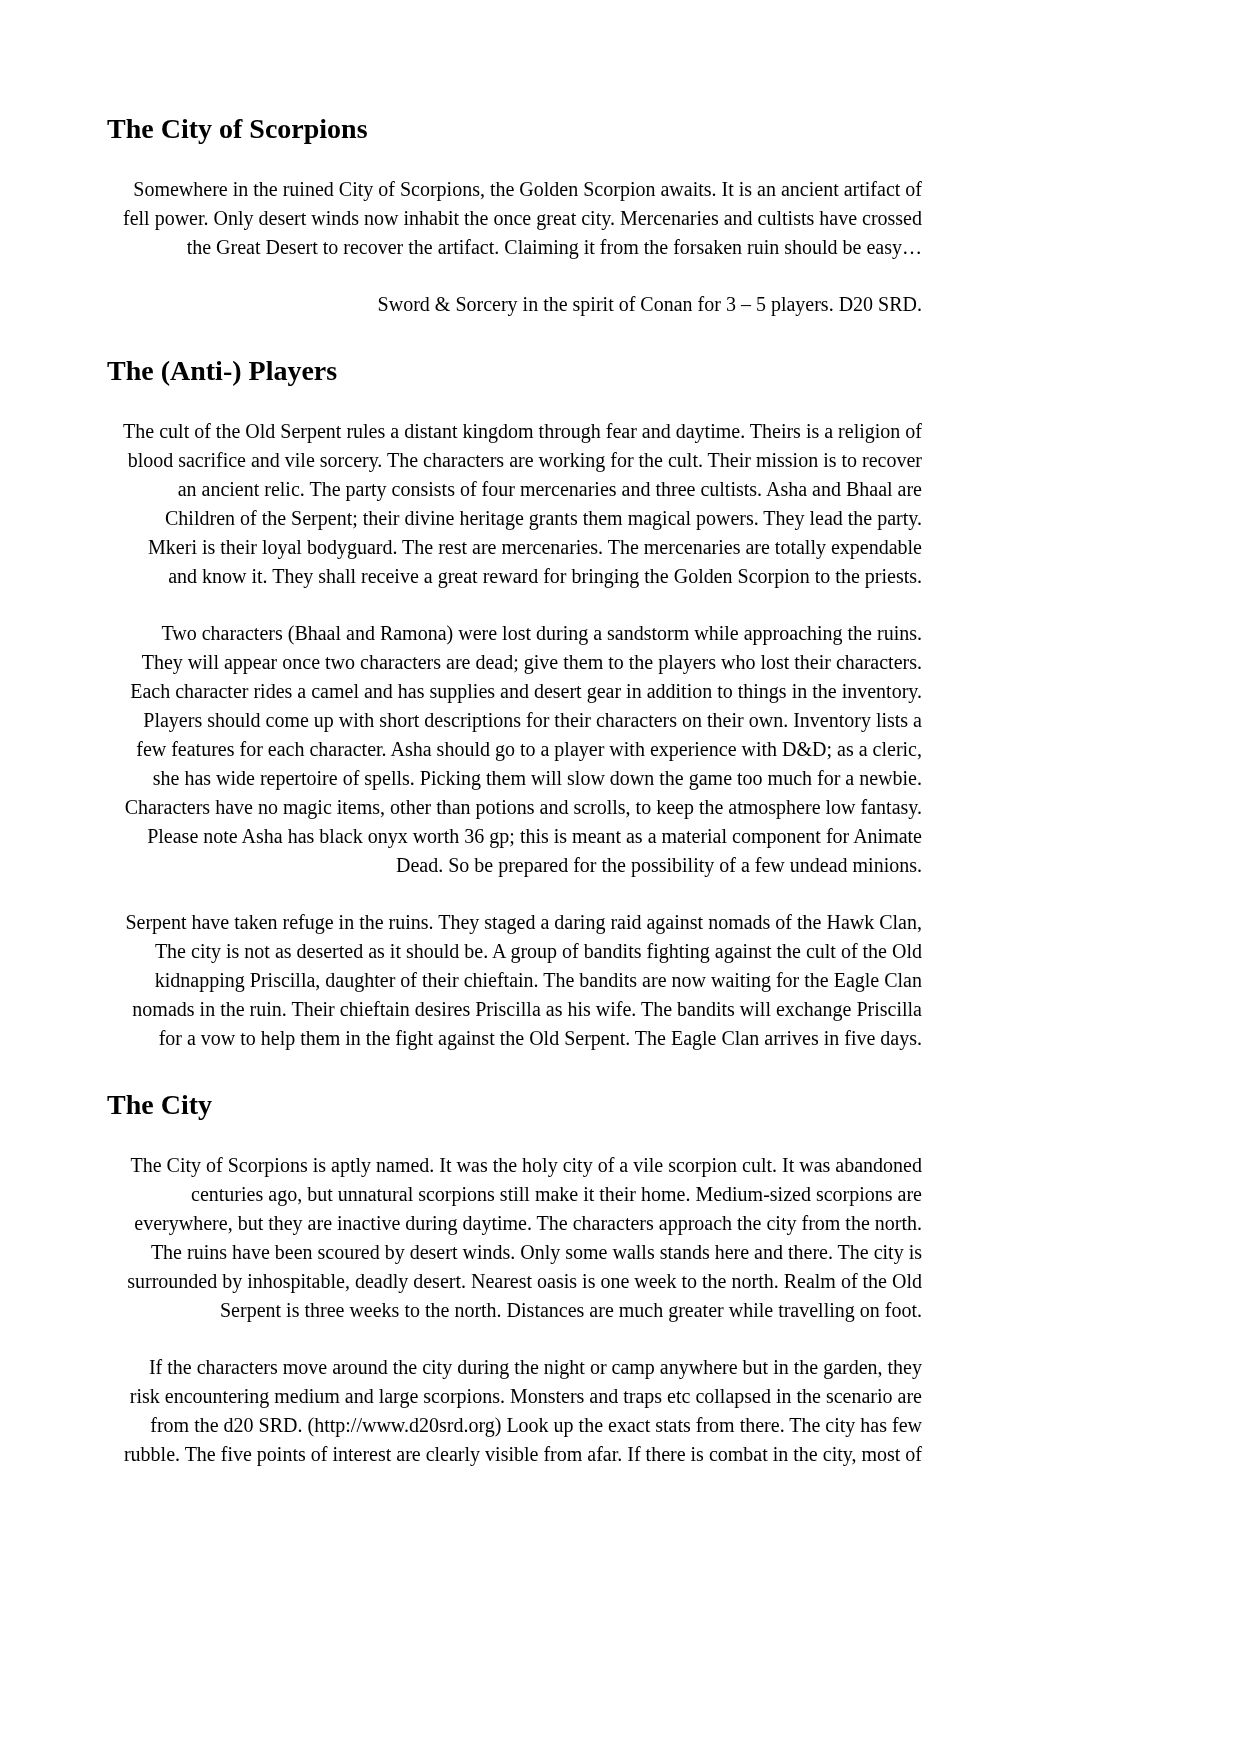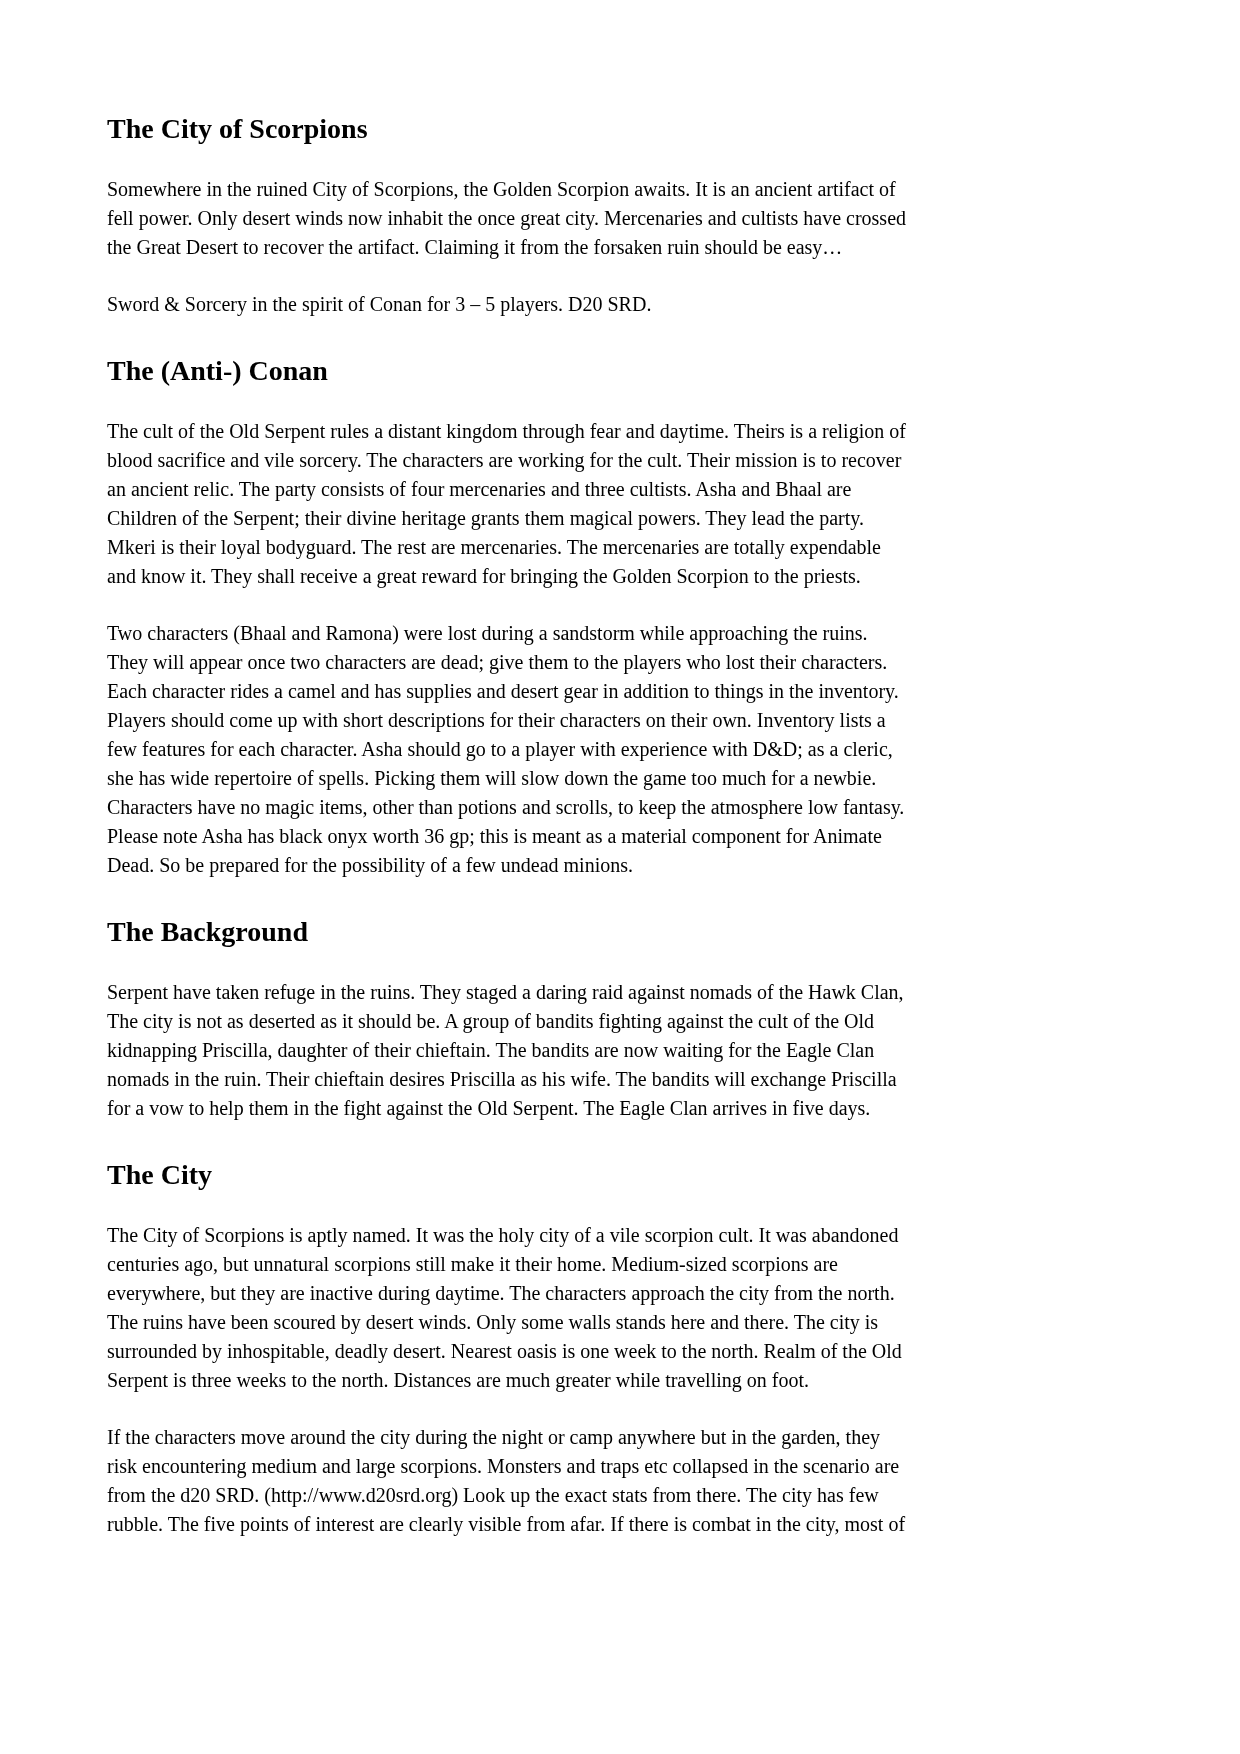--- a/index.html
+++ b/index.html
@@ -29,20 +29,21 @@
     font-size: 28px;
     line-height: 36px;
     margin: 34px 0 26px 0;
     color: #000000;
   }
   .doc-section:first-child .heading {
     margin-top: 0;
   }
   .para {
     margin: 28px 0;
+    text-align: right;
   }
   .line {
     display: block;
     white-space: pre;
   }
 </style>
 </head>
 <body>
 
 <div class="page" style="background: rgb(255, 255, 255); color: rgb(0, 0, 0);">
@@ -54,21 +55,21 @@
             <span class="line">Somewhere in the ruined City of Scorpions, the Golden Scorpion awaits. It is an ancient artifact of</span>
             <span class="line">fell power. Only desert winds now inhabit the once great city. Mercenaries and cultists have crossed</span>
             <span class="line">the Great Desert to recover the artifact. Claiming it from the forsaken ruin should be easy…</span>
           </p>
           <p class="para">
             <span class="line">Sword &amp; Sorcery in the spirit of Conan for 3 – 5 players. D20 SRD.</span>
           </p>
         </div>
   </section>
       <section class="doc-section">
-    <h2 class="heading">The (Anti-) Conan</h2>
+    <h2 class="heading">The (Anti-) Players</h2>
     <div class="paragraphs">
           <p class="para">
             <span class="line">The cult of the Old Serpent rules a distant kingdom through fear and daytime. Theirs is a religion of</span>
             <span class="line">blood sacrifice and vile sorcery. The characters are working for the cult. Their mission is to recover</span>
             <span class="line">an ancient relic. The party consists of four mercenaries and three cultists. Asha and Bhaal are</span>
             <span class="line">Children of the Serpent; their divine heritage grants them magical powers. They lead the party.</span>
             <span class="line">Mkeri is their loyal bodyguard. The rest are mercenaries. The mercenaries are totally expendable</span>
             <span class="line">and know it. They shall receive a great reward for bringing the Golden Scorpion to the priests.</span>
           </p>
           <p class="para">
@@ -78,21 +79,20 @@
             <span class="line">Players should come up with short descriptions for their characters on their own. Inventory lists a</span>
             <span class="line">few features for each character. Asha should go to a player with experience with D&amp;D; as a cleric,</span>
             <span class="line">she has wide repertoire of spells. Picking them will slow down the game too much for a newbie.</span>
             <span class="line">Characters have no magic items, other than potions and scrolls, to keep the atmosphere low fantasy.</span>
             <span class="line">Please note Asha has black onyx worth 36 gp; this is meant as a material component for Animate</span>
             <span class="line">Dead. So be prepared for the possibility of a few undead minions.</span>
           </p>
         </div>
   </section>
       <section class="doc-section">
-    <h2 class="heading">The Background</h2>
     <div class="paragraphs">
           <p class="para">
             <span class="line">Serpent have taken refuge in the ruins. They staged a daring raid against nomads of the Hawk Clan,</span>
             <span class="line">The city is not as deserted as it should be. A group of bandits fighting against the cult of the Old</span>
             <span class="line">kidnapping Priscilla, daughter of their chieftain. The bandits are now waiting for the Eagle Clan</span>
             <span class="line">nomads in the ruin. Their chieftain desires Priscilla as his wife. The bandits will exchange Priscilla</span>
             <span class="line">for a vow to help them in the fight against the Old Serpent. The Eagle Clan arrives in five days.</span>
           </p>
         </div>
   </section>

